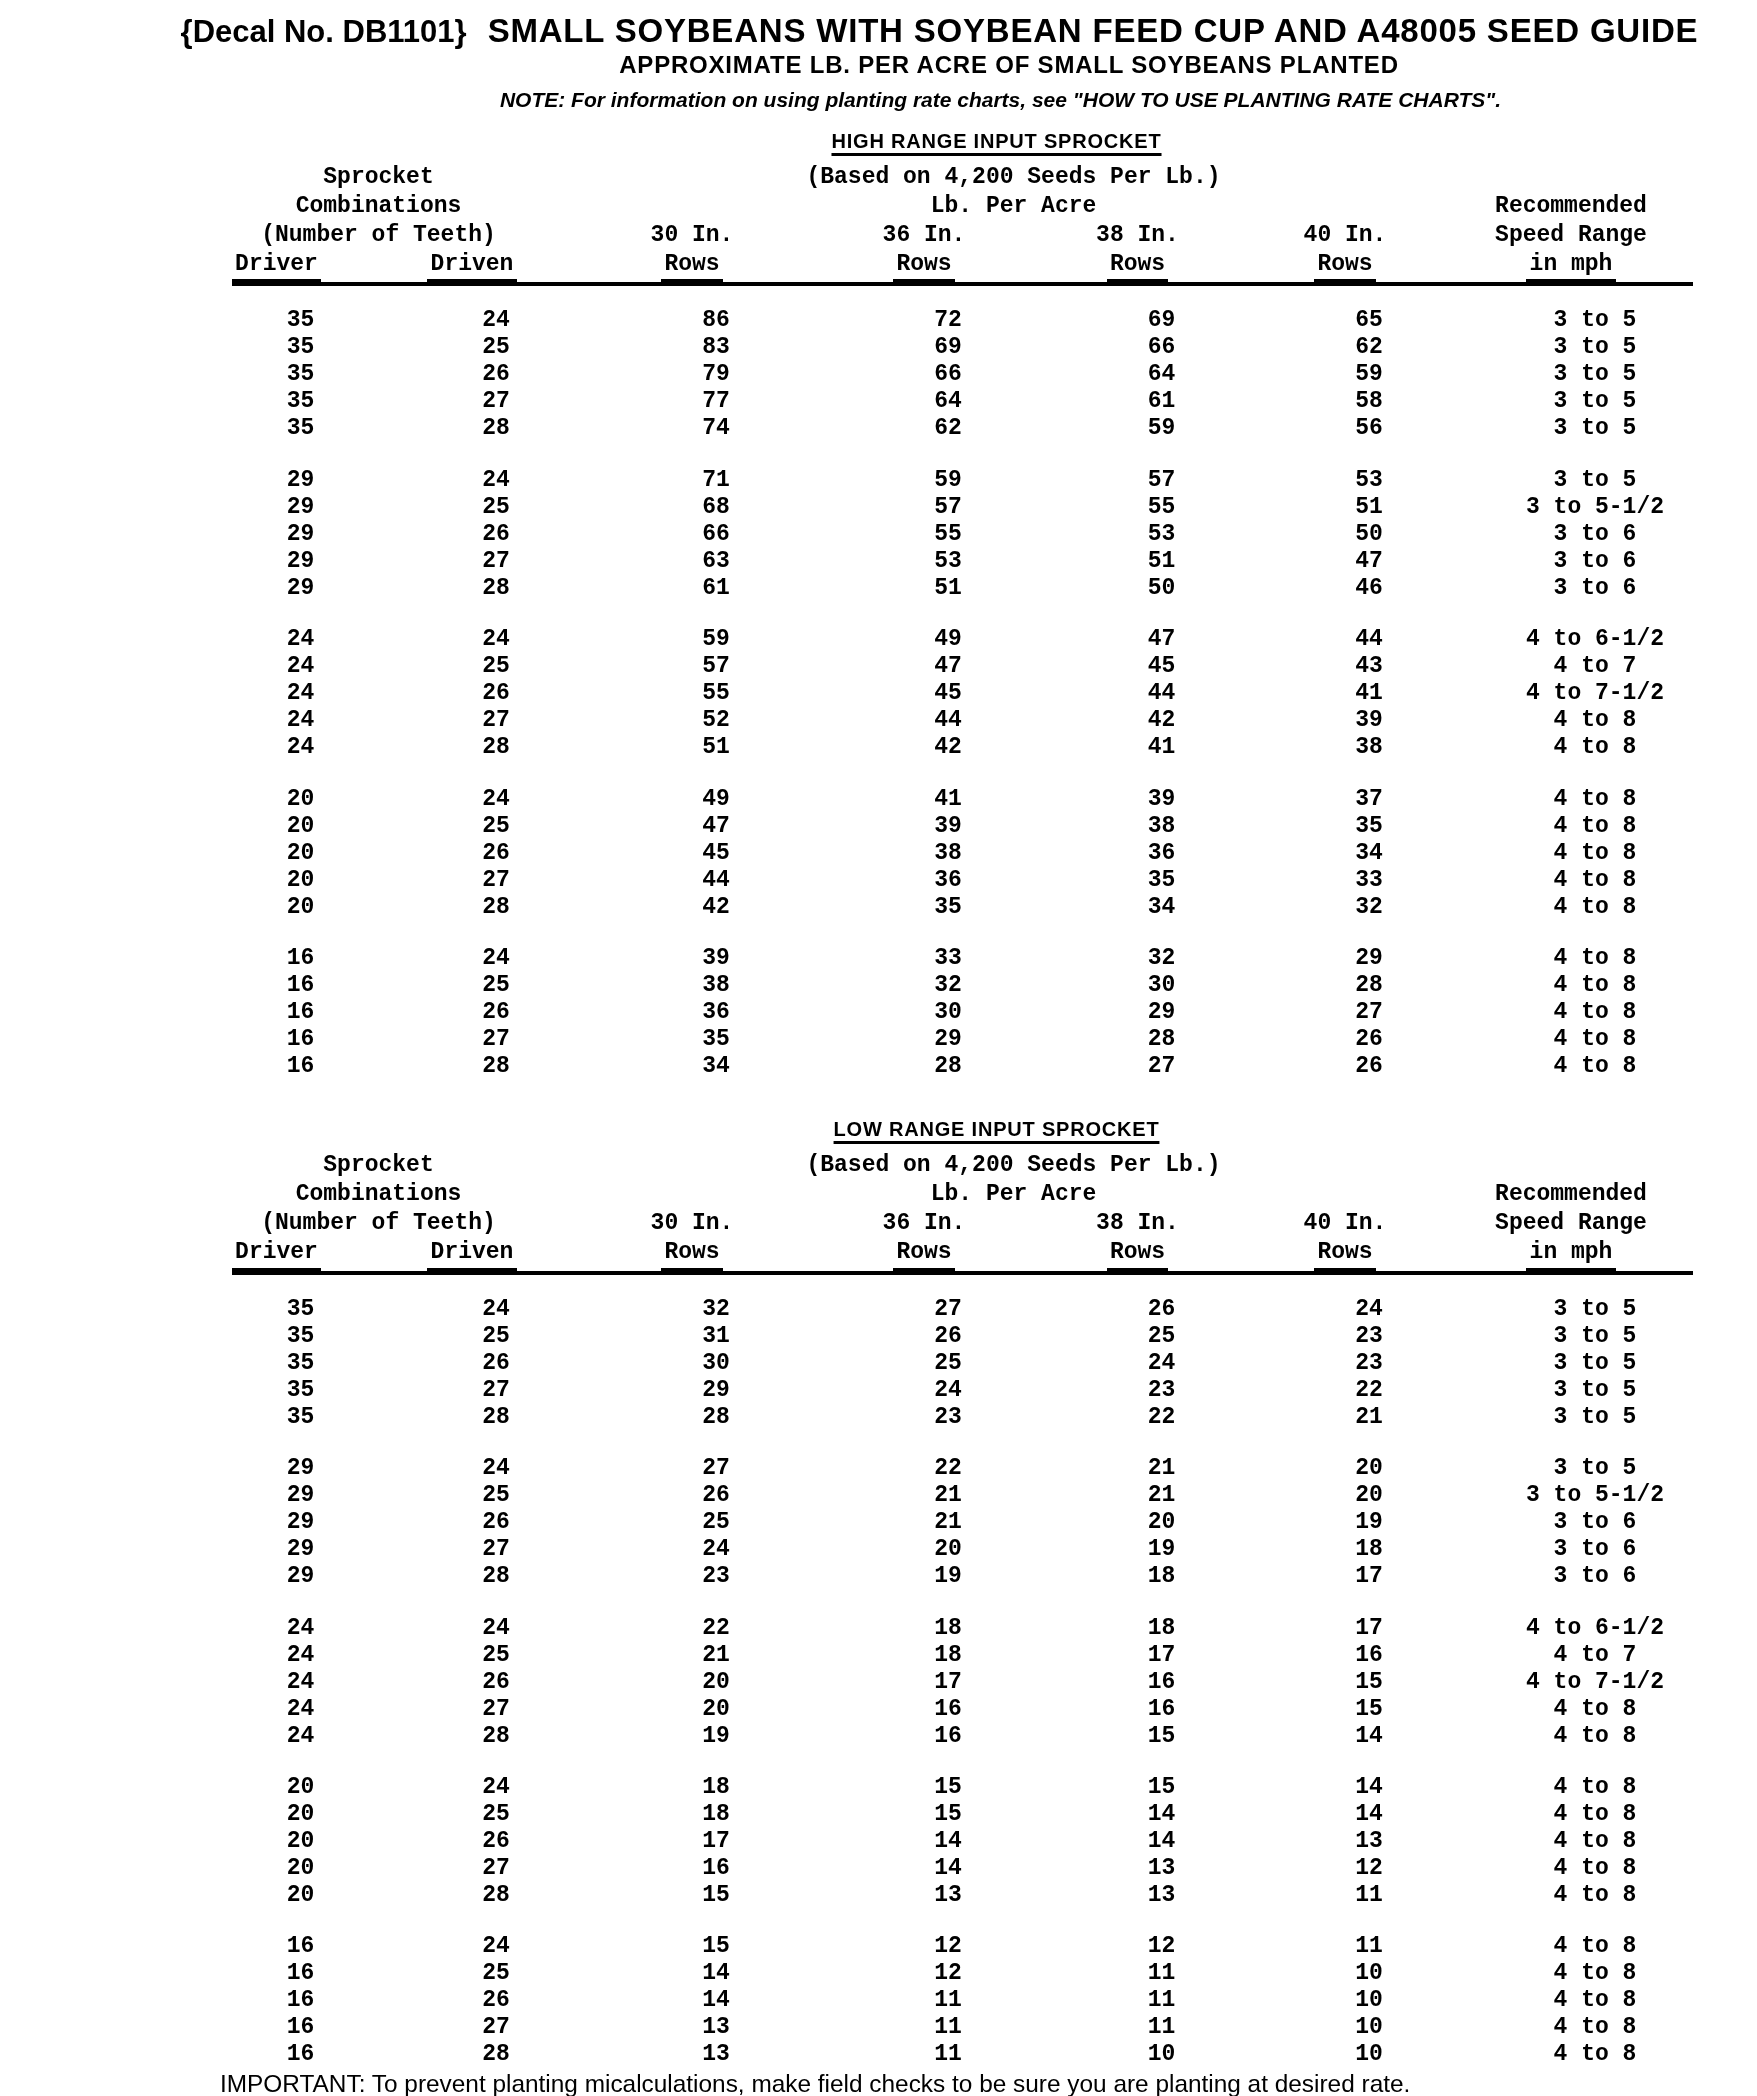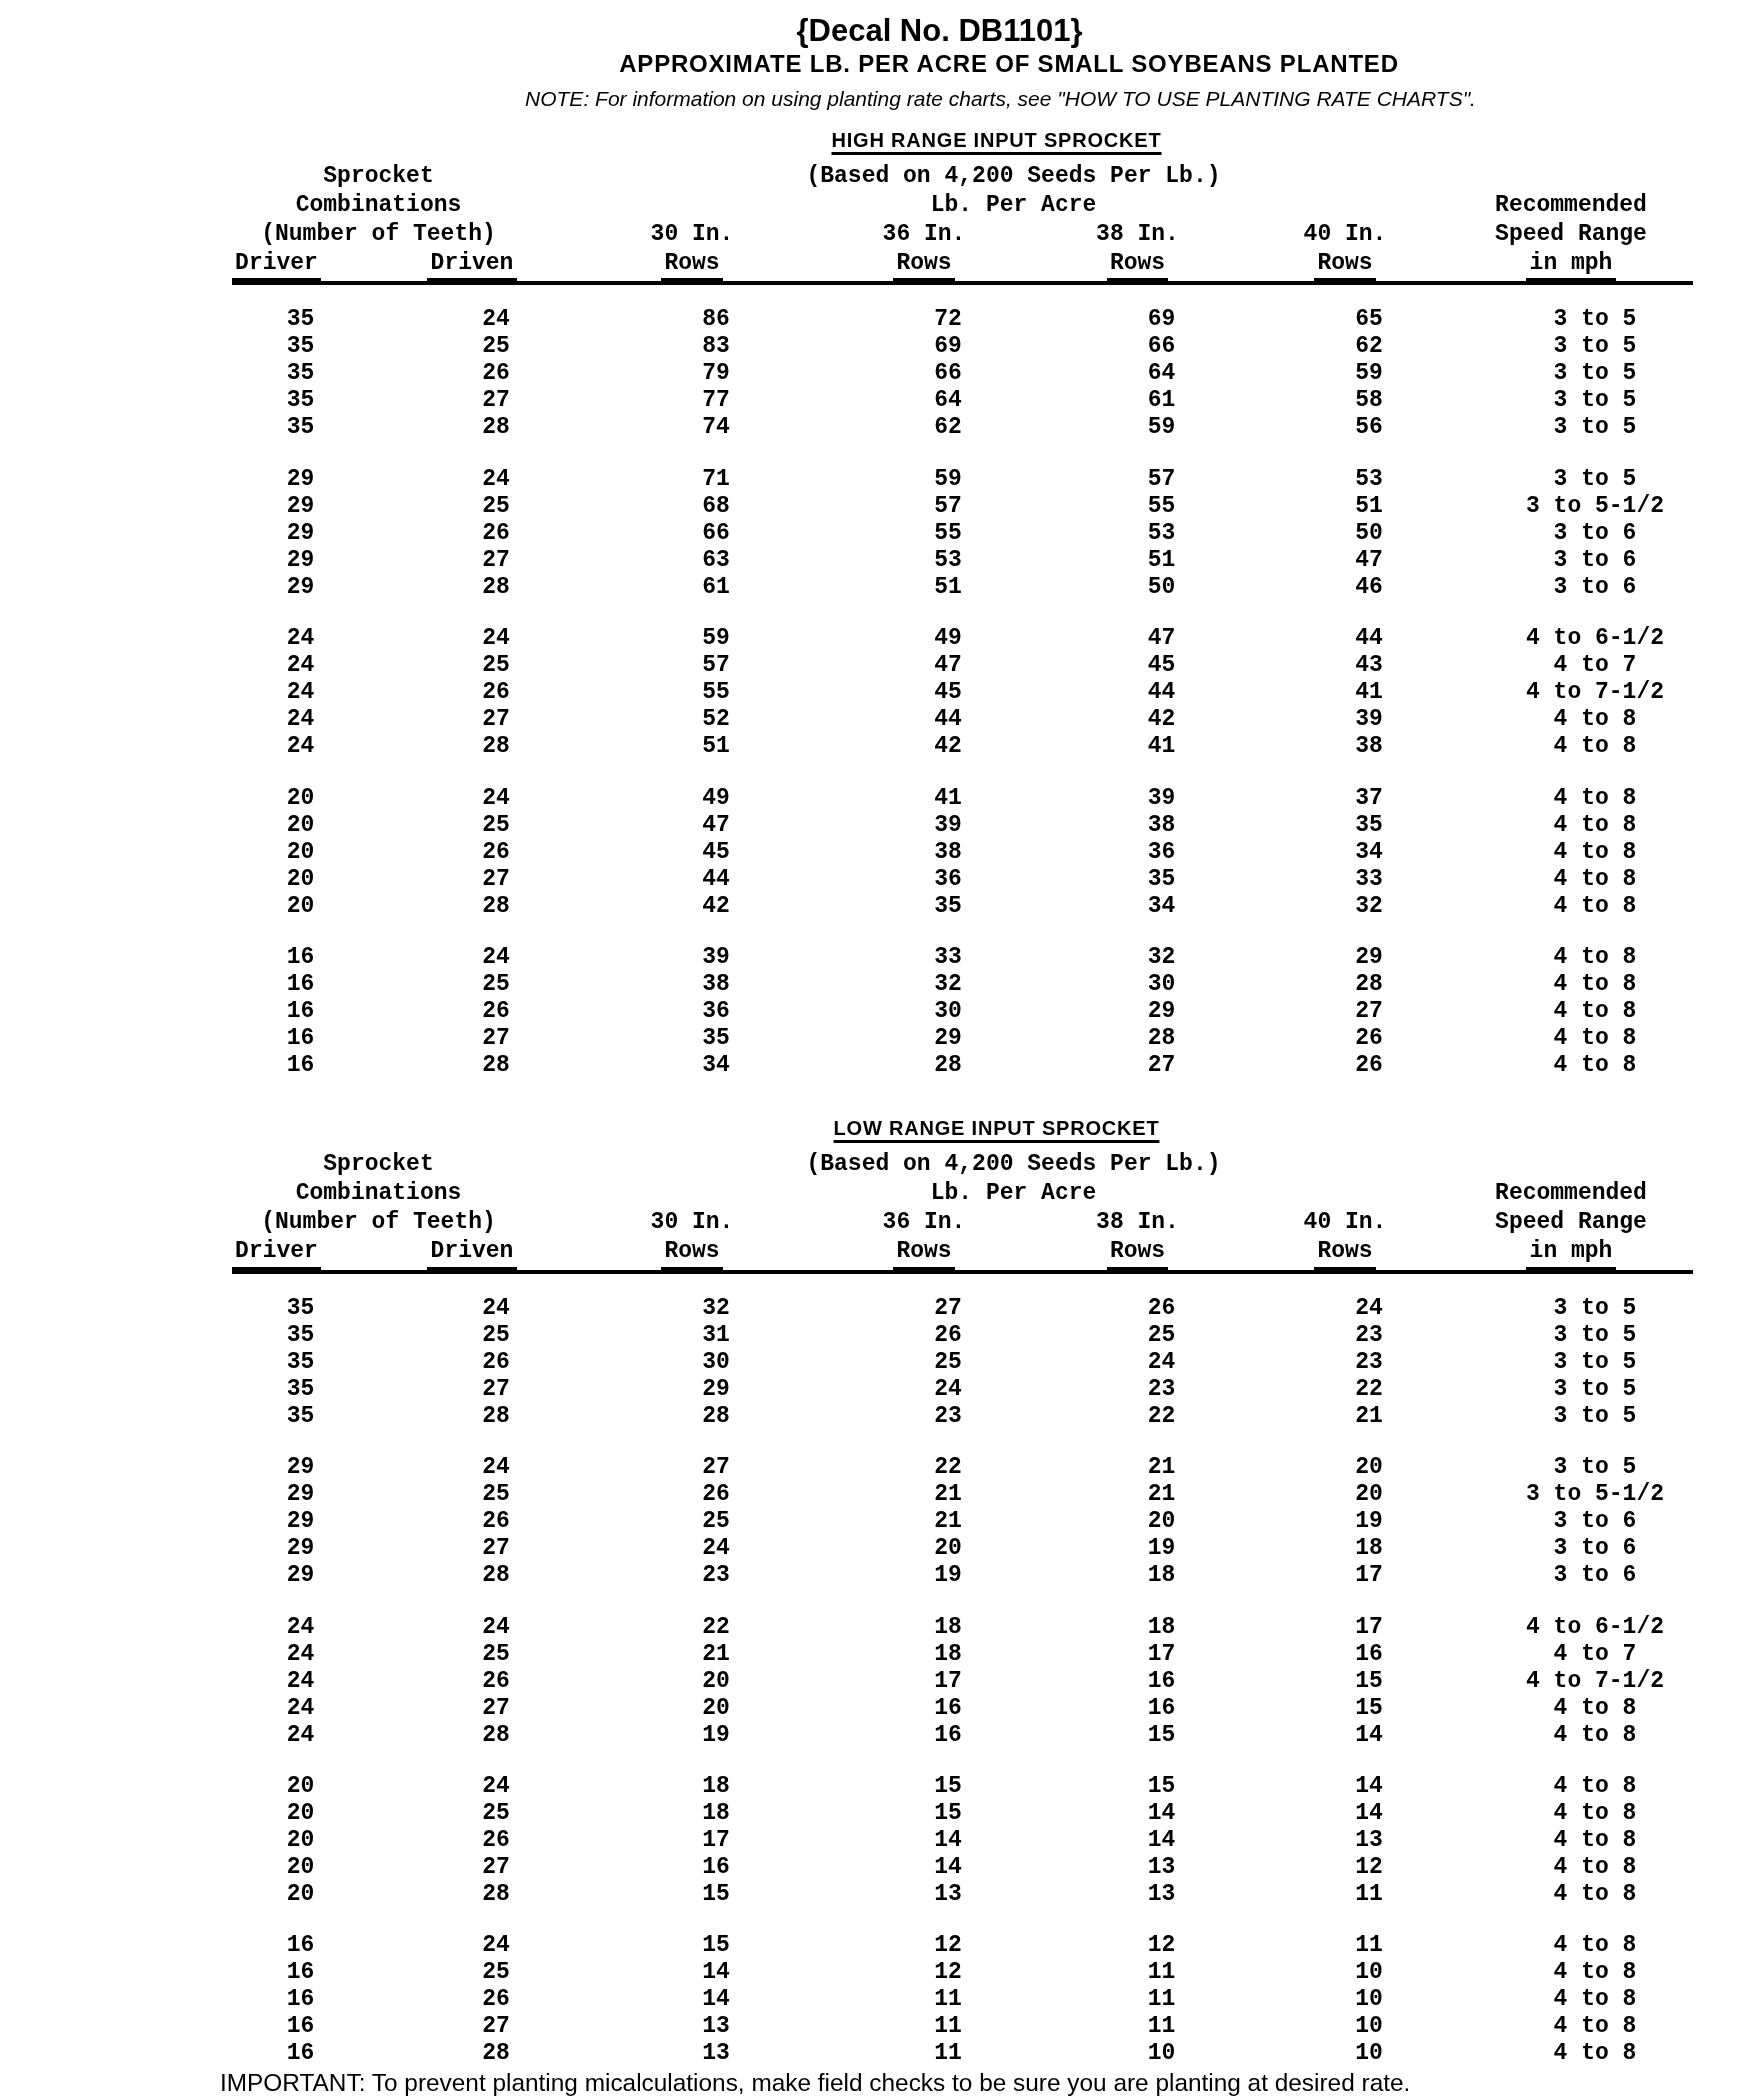--- a/index.html
+++ b/index.html
@@ -8,21 +8,21 @@
   .page{width:1757px;height:1592px;padding-top:11.4px;box-sizing:border-box;background:#fff;}
 
   
   .title-line{display:flex;justify-content:center;align-items:baseline;gap:21px;
               padding-left:122px;line-height:39px;}
   .decal{font-size:31px;font-weight:bold;letter-spacing:0px;}
   .main-title{font-size:33px;font-weight:bold;letter-spacing:0.8px;}
   .subtitle{text-align:center;padding-left:261px;font-size:24px;font-weight:bold;
             line-height:28px;letter-spacing:0.8px;}
   .note{text-align:center;padding-left:244px;font-size:21px;font-style:italic;
-        font-weight:400;line-height:28px;margin-top:6.5px;}
+        font-weight:700;line-height:28px;margin-top:6.5px;}
 
   
   .range-heading{margin:0;text-align:center;padding-left:236px;font-size:20px;
                  font-weight:bold;letter-spacing:0.8px;line-height:34px;
                  text-decoration:underline;text-decoration-thickness:3.3px;text-underline-offset:4.9px;}
   .range-heading.hi{margin-top:9.8px;}
   .range-heading.lo{margin-top:32px;}
 
   
   .mono{font-family:"Liberation Mono","DejaVu Sans Mono",monospace;font-weight:bold;}
@@ -49,20 +49,21 @@
   .footer{margin-top:1.6px;padding-left:220px;font-size:24.4px;line-height:28px;}
 </style>
 </head>
 <body>
 
 <div class="page">
 
   <header>
     <div class="title-line">
       <span class="decal">{Decal No. DB1101}</span>
+      <span class="main-title">SMALL SOYBEANS WITH SOYBEAN FEED CUP AND A48005 SEED GUIDE</span>
     </div>
     <div class="subtitle">APPROXIMATE LB. PER ACRE OF SMALL SOYBEANS PLANTED</div>
     <div class="note">NOTE: For information on using planting rate charts, see "HOW TO USE PLANTING RATE CHARTS".</div>
   </header>
 
   <section>
     <h2 class="range-heading hi">HIGH RANGE INPUT SPROCKET</h2>
 
     <div class="thead mono">
       <div class="grid">

